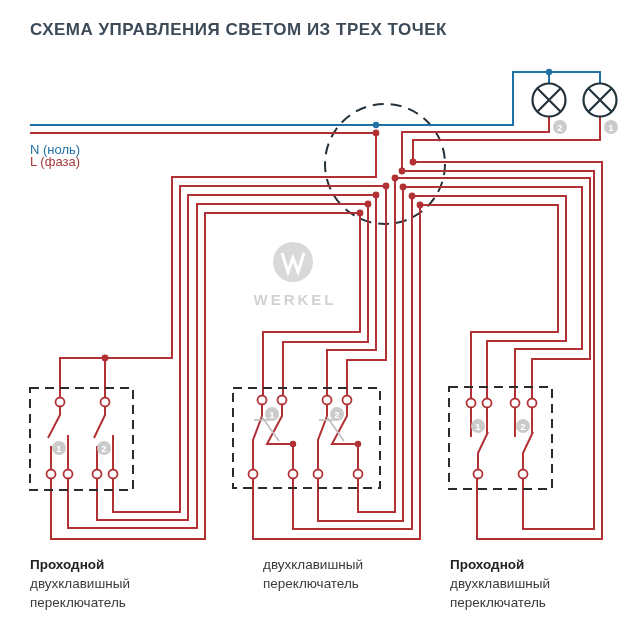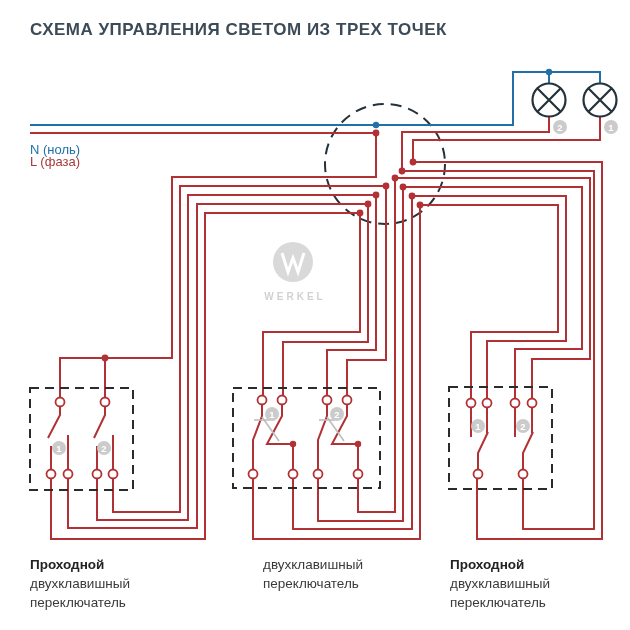--- a/index.html
+++ b/index.html
@@ -5,21 +5,21 @@
   html,body{margin:0;padding:0;background:#ffffff;}
   .page{position:relative;width:630px;height:630px;background:#ffffff;overflow:hidden;
         font-family:"Liberation Sans",sans-serif;}
   .title{position:absolute;left:30px;top:20px;font-size:17px;font-weight:600;
          letter-spacing:.5px;color:#3c4b57;}
   .nlabel{position:absolute;left:30px;top:98px;font-size:13px;color:#2171a6;margin-top:44px;}
   .llabel{position:absolute;left:30px;top:142px;font-size:13px;color:#a63a3c;margin-top:12px;}
   .swlabel{position:absolute;top:555px;width:160px;font-size:13.5px;line-height:19px;color:#3a3a3a;}
   .swlabel .b{font-weight:bold;color:#222;}
   .wm-text{position:absolute;left:235px;top:291px;width:120px;text-align:center;
-           font-size:10px;font-weight:bold;letter-spacing:3px;color:#d2d2d2;}
+           font-size:15px;font-weight:bold;letter-spacing:3px;color:#d2d2d2;}
   svg{position:absolute;left:0;top:0;}
 </style>
 </head>
 <body>
 
 <div class="page">
 
   <div class="title">СХЕМА УПРАВЛЕНИЯ СВЕТОМ ИЗ ТРЕХ ТОЧЕК</div>
   <div class="nlabel">N (ноль)</div>
   <div class="llabel">L (фаза)</div>

